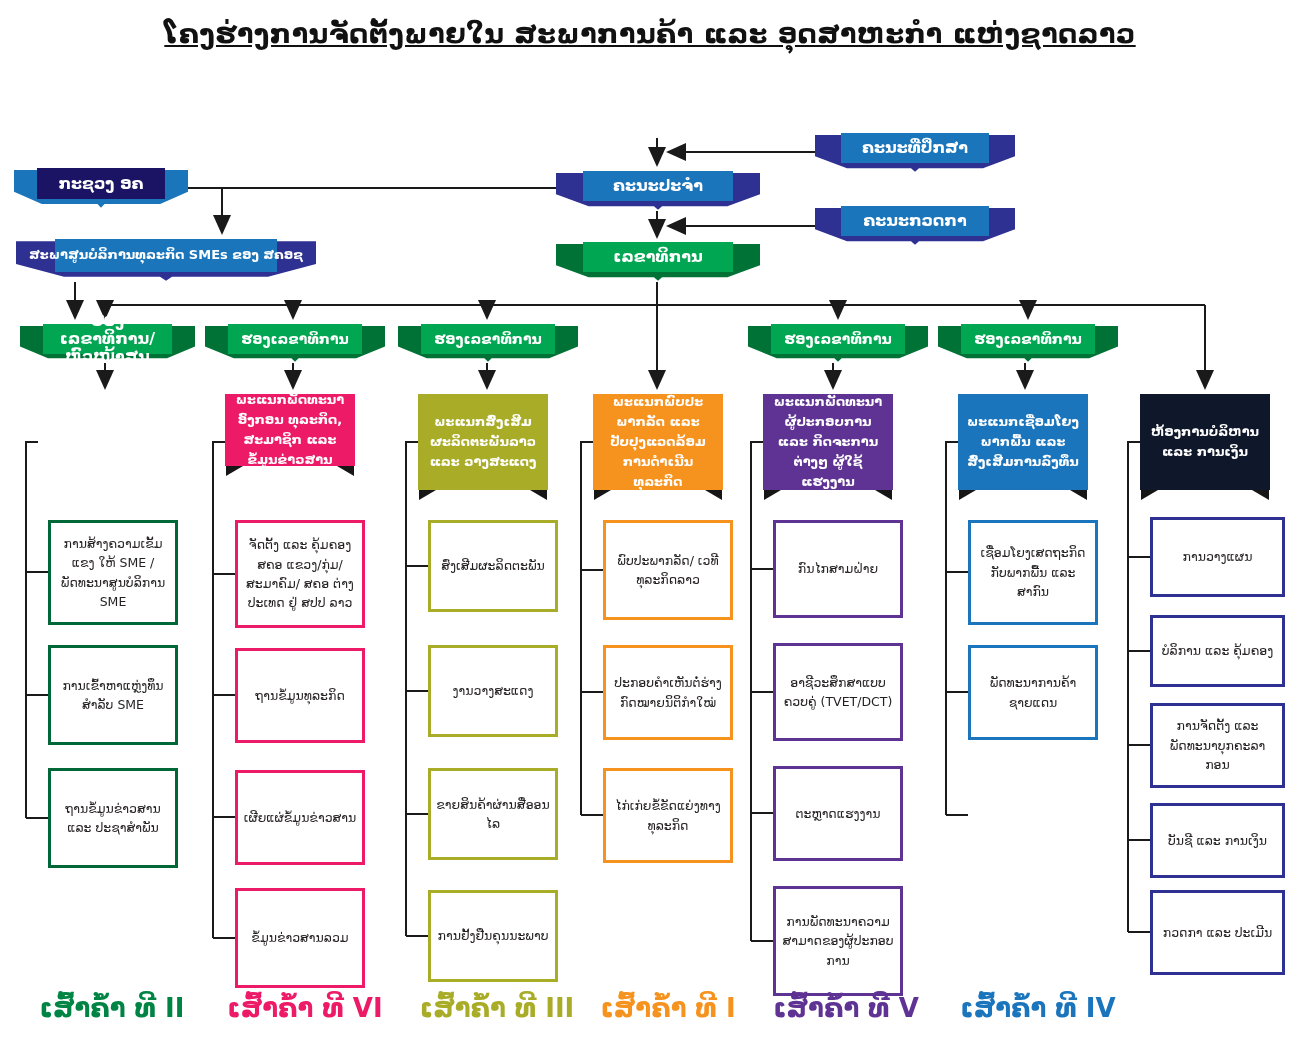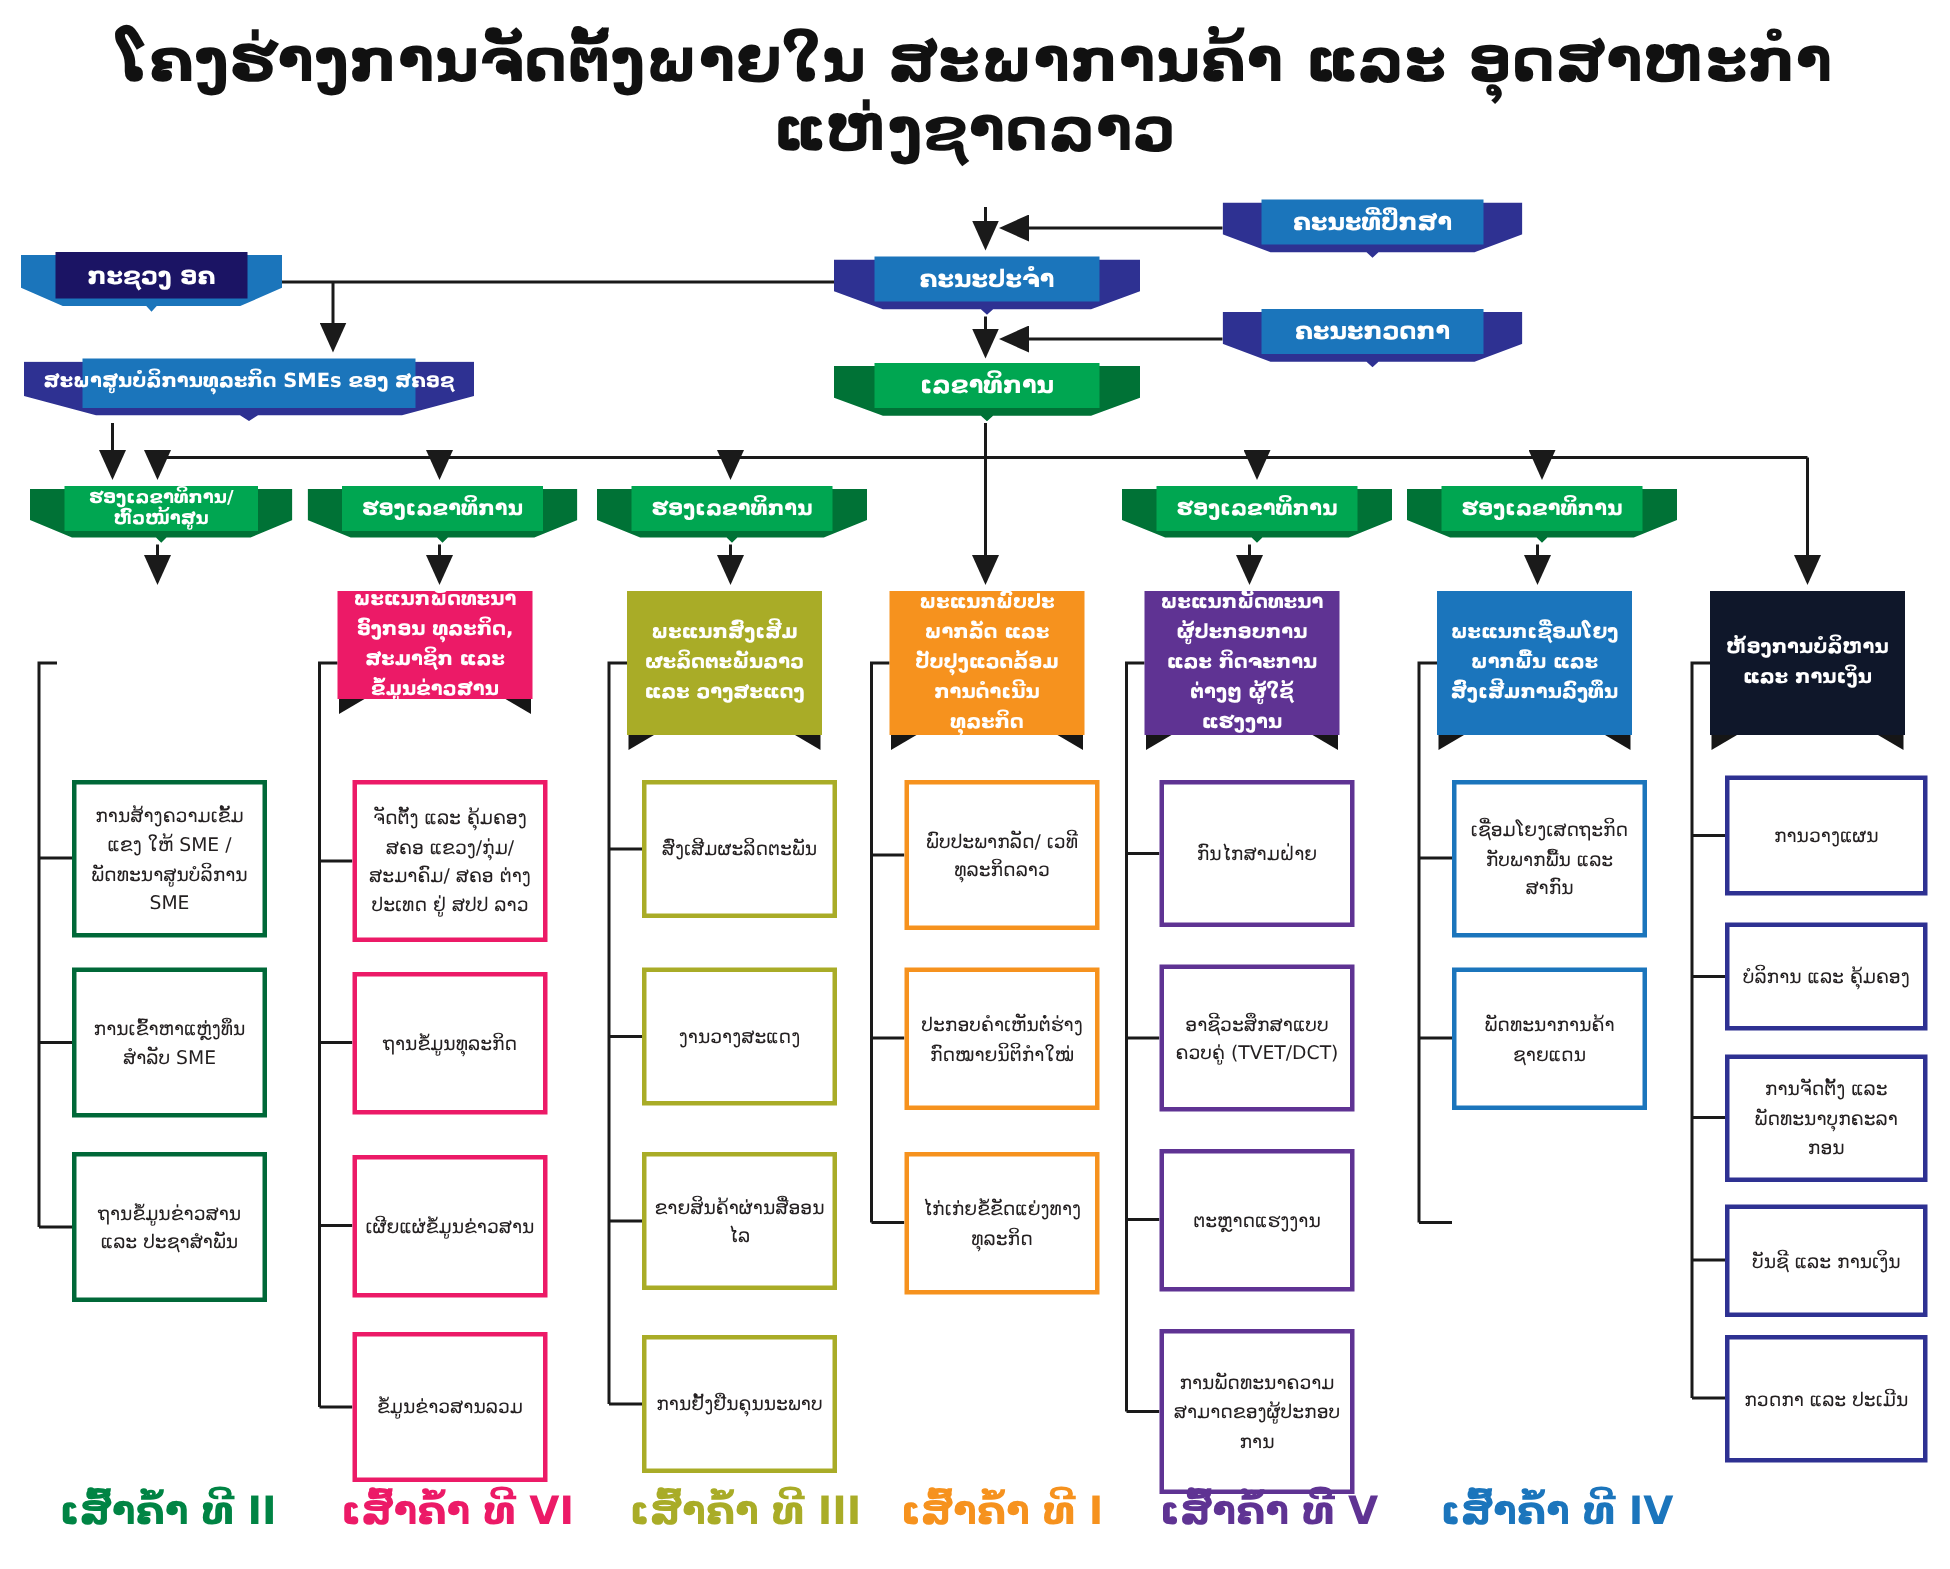--- a/index.html
+++ b/index.html
@@ -1,27 +1,27 @@
 <!DOCTYPE html>
 <html><head>
 <meta charset="utf-8">
 <style>
   html,body{margin:0;padding:0;background:#ffffff;}
   body{font-family:"DejaVu Sans","Liberation Sans",sans-serif;}
   #canvas{position:relative;width:1300px;height:1046px;background:#ffffff;overflow:hidden;}
   .title{position:absolute;top:18px;left:0;width:100%;text-align:center;
-         font-size:40px;font-weight:bold;color:#111111;letter-spacing:0.5px;}
+         font-size:27px;font-weight:bold;color:#111111;letter-spacing:0.5px;text-decoration:underline;}
   svg.wires{position:absolute;left:0;top:0;z-index:1;}
   .banner{position:absolute;z-index:2;}
   .bnr-bg{position:absolute;left:0;top:0;right:0;bottom:0;
           clip-path:polygon(0 5%,100% 5%,100% 58%,84% 88%,52% 88%,50% 97%,48% 88%,16% 88%,0 58%);}
   .bnr-mid{position:absolute;left:13%;right:13%;top:0;height:76%;}
   .bnr-label{position:absolute;left:0;right:0;top:0;height:78%;display:flex;align-items:center;
              justify-content:center;color:#ffffff;font-weight:bold;font-size:16px;text-align:center;line-height:1.15;}
-  .bnr-label.small{font-size:12px;padding:0 26px;border-radius:14px;}
+  .bnr-label.small{font-size:16px;padding:0 26px;border-radius:14px;}
   .hdr{position:absolute;z-index:2;display:flex;align-items:center;justify-content:center;
        color:#ffffff;font-size:13px;font-weight:bold;text-align:center;line-height:1.55;
        padding:4px 6px;box-sizing:border-box;}
   .fold{position:absolute;width:0;height:0;}
   .fold-l{left:1px;bottom:-10px;border-top:10px solid #161616;border-right:17px solid transparent;}
   .fold-r{right:1px;bottom:-10px;border-top:10px solid #161616;border-left:17px solid transparent;}
   .sub{position:absolute;z-index:2;background:#ffffff;border:3px solid #333;display:flex;
        align-items:center;justify-content:center;text-align:center;color:#231f20;
        font-size:12.5px;line-height:1.55;padding:4px 5px;box-sizing:border-box;}
   .pillar{position:absolute;z-index:2;transform:translateX(-50%);font-size:26px;font-weight:bold;white-space:nowrap;}

